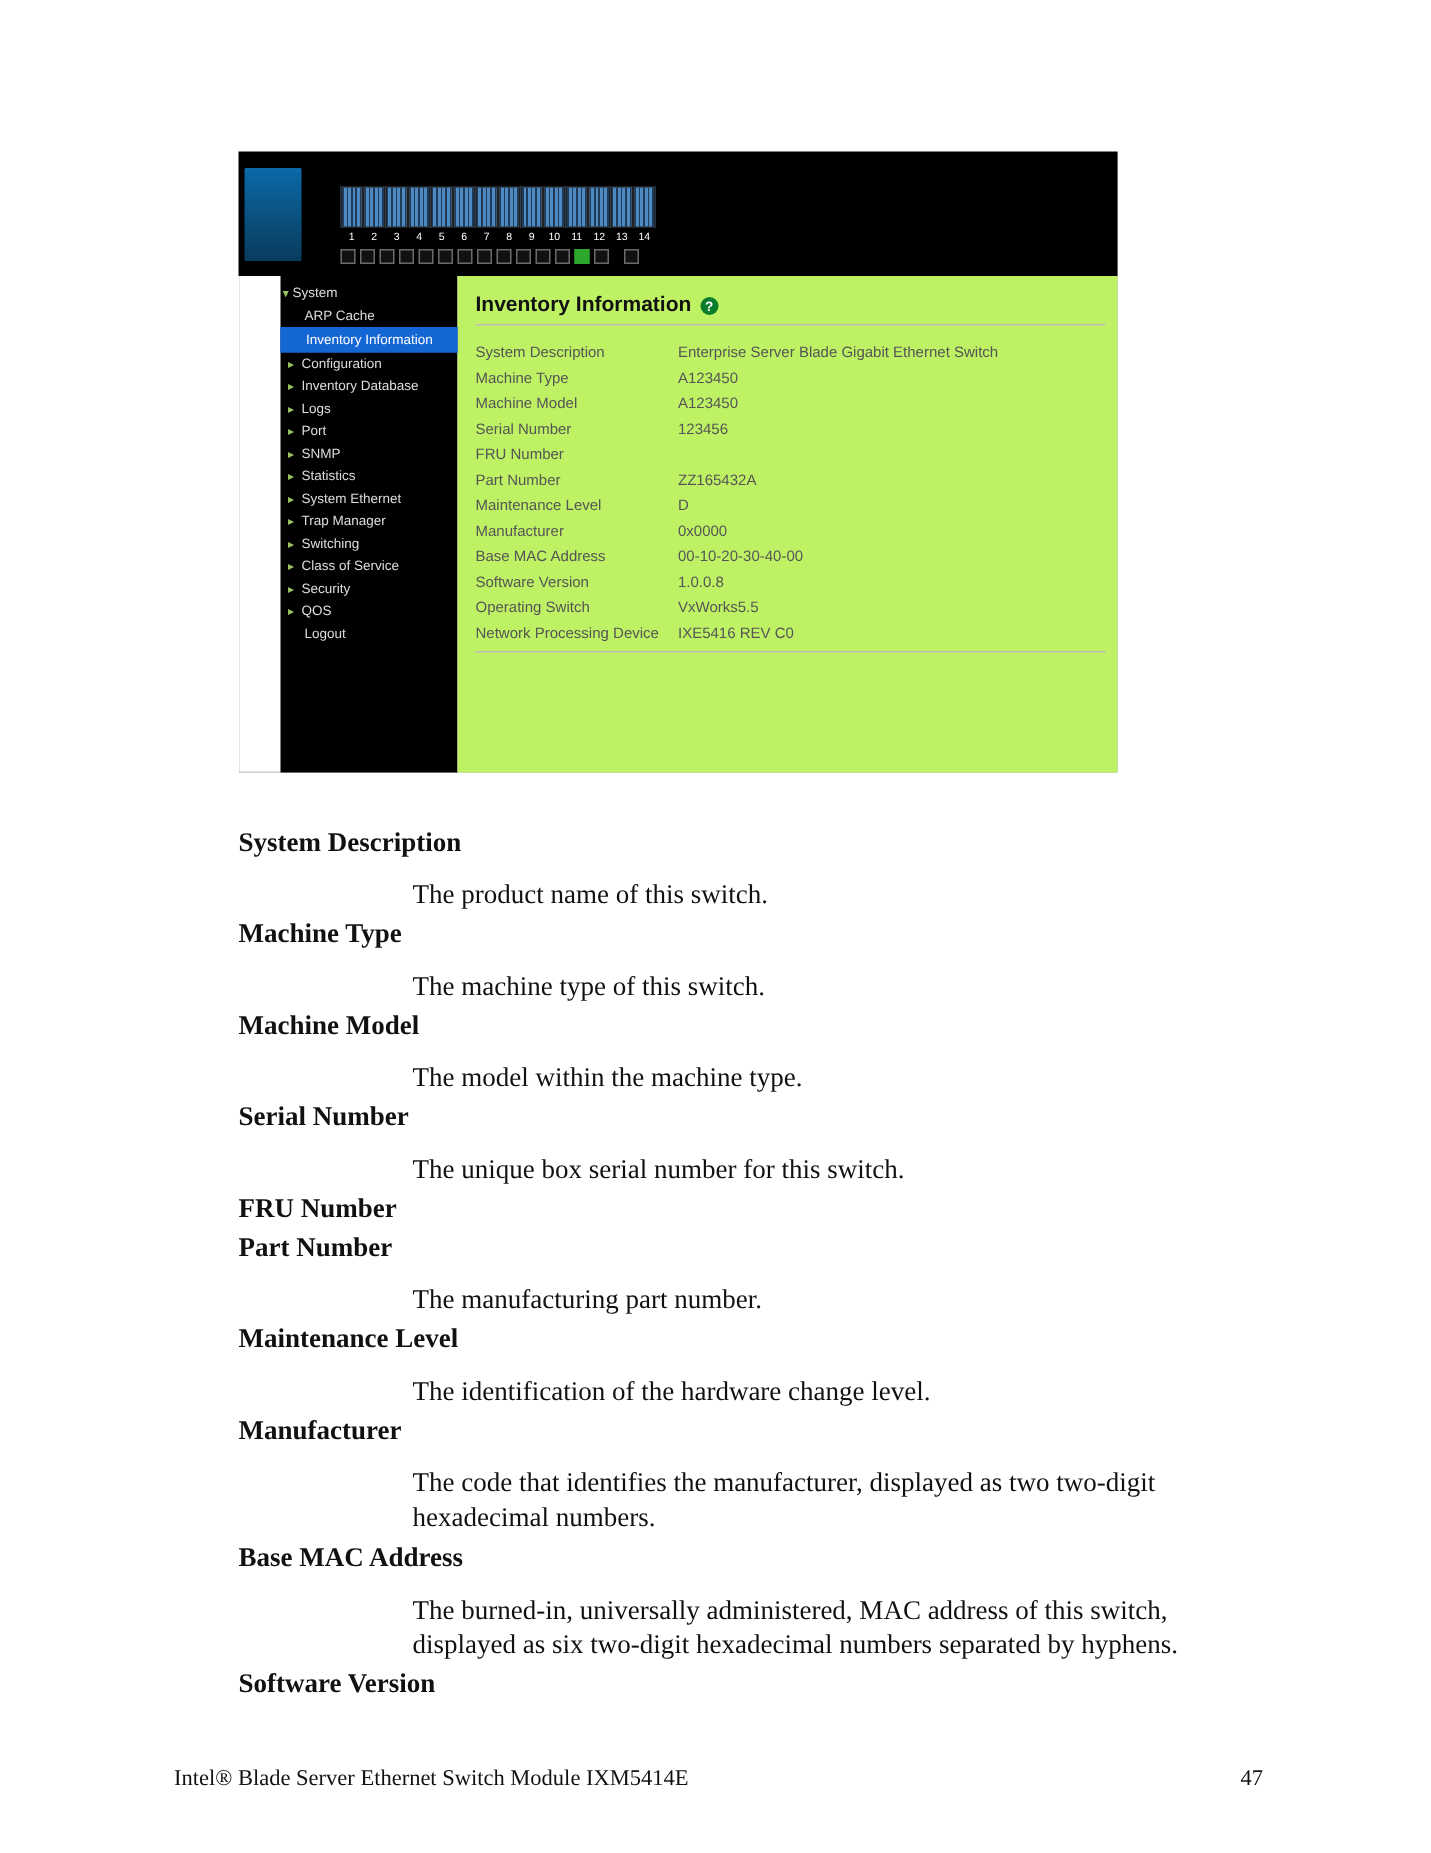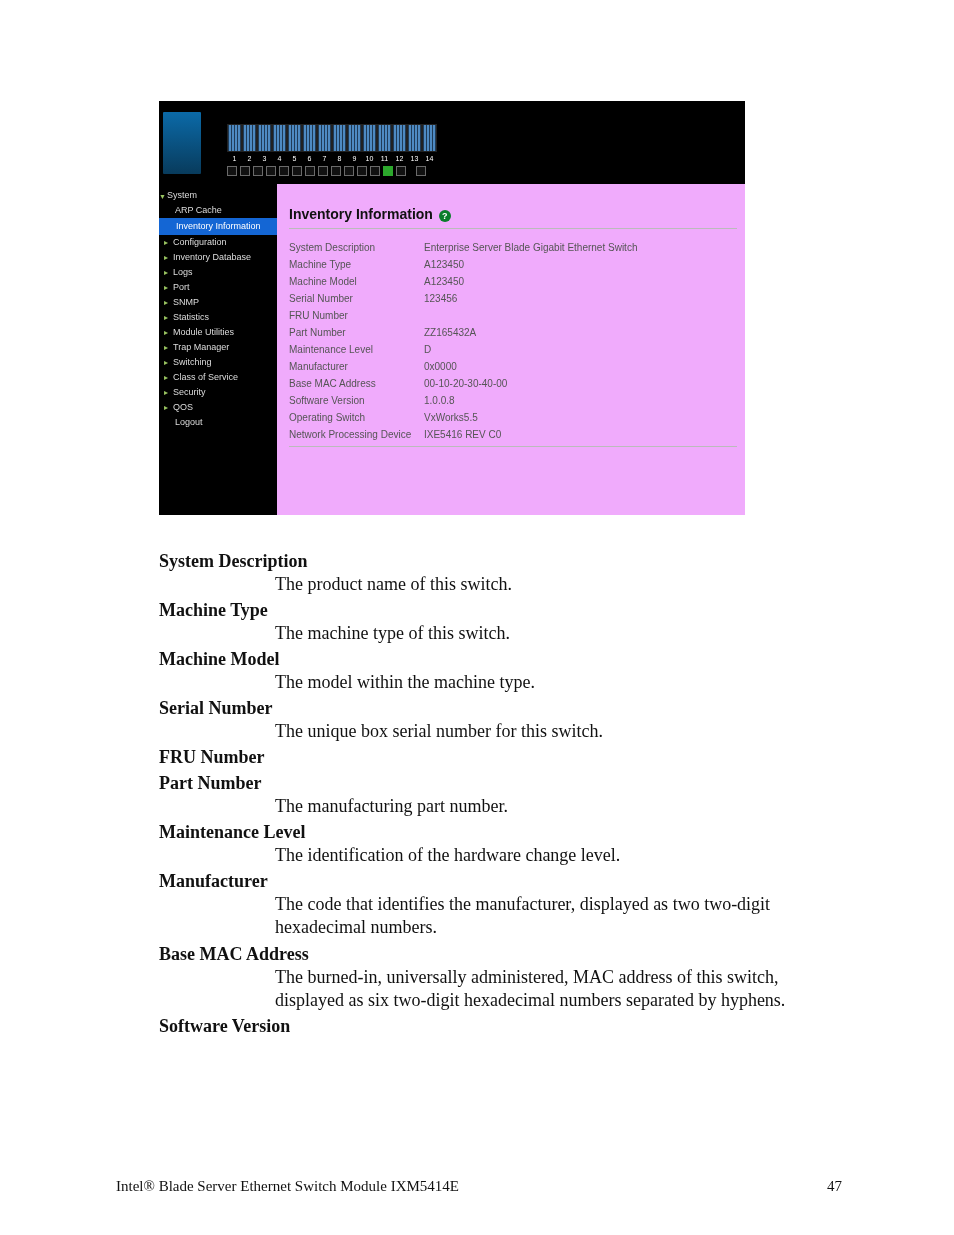--- a/index.html
+++ b/index.html
@@ -44,58 +44,58 @@
   .portnums { display:flex; }
   .portnums span {
     width:15px; text-align:center; color:#fff; font-size:7px; line-height:10px;
   }
   .indrow { display:flex; gap:3px; }
   .ind {
     width:10px; height:10px; border:1px solid #6a6a6a; background:#111;
   }
   .ind.active { background:#2ca82c; border-color:#2ca82c; }
 
-  .shot .body { display:flex; height:calc(100% - 83px); }
+  .shot .body { display:flex; height:calc(100% - 83px);margin-left:28px; }
   .sidebar {
     width: 118px; background:#000; color:#e9e9e9;
     font-size:9px; padding:4px 0;
   }
   .sbitem {
     padding:1px 4px 1px 8px; position:relative; line-height:13px;
     color:#ddd; cursor:pointer;
   }
   .sbitem.lvl1::before { content:"▼"; font-size:7px; color:#9ac561; position:absolute; left:0px; top:2px;}
   .sbitem.lvl2 { padding-left:14px; }
   .sbitem.lvl2::before{ content:"▸"; font-size:8px; color:#9ac561; position:absolute; left:5px; top:1px;}
   .sbitem.leaf { padding-left:16px; }
   .sbitem.sel { background:#1466d4; color:#fff; border:1px solid #1466d4;}
   .sbitem.leaf.nolead::before{content:"";}
 
   .content {
-    flex:1; background:#f0abfc; padding:16px 8px 0 12px;
+    flex:1; background:#bef264; padding:4px 8px 0 12px;
   }
   .content h2 {
     font-size:14px; font-weight:bold; color:#111; margin:6px 0 10px 0;
     font-family: Arial, Helvetica, sans-serif;
     border-bottom:1px solid #bbb; padding-bottom:6px;
   }
   .content h2 .helpdot {
     display:inline-block;width:12px;height:12px;border-radius:50%;
     background:#0a7d2b;color:#fff;font-size:9px;font-weight:bold;
     text-align:center;line-height:12px;margin-left:2px;cursor:pointer;
     font-family:Arial, sans-serif;
   }
   .kv { display:flex; font-size:10px; color:#555; padding:3px 0; }
   .kv .k { width:135px; }
   .kv:last-child { border-bottom:1px solid #bbb; padding-bottom:6px; margin-bottom:8px;}
 
   
   .doc { position:absolute; left:159px; top:532px; width:672px; font-size:18px; line-height:1.28;}
   .doc dt { font-weight:bold; margin:3px 0 0 0; }
-  .doc dd { margin:0 0 2px 116px; }
+  .doc dd { margin:12px 0 2px 116px; }
   .footer {
     position:absolute; left:116px; bottom:40px; width:726px;
     display:flex; justify-content:space-between; font-size:15px;gap:18px;
   }
   .footer .pn{ font-weight:normal;}
 </style>
 </head>
 <body>
 
 <div class="page">
@@ -160,21 +160,21 @@
       <div class="sidebar" id="sidebar">
           <div class="sbitem lvl1">System</div>
           <div class="sbitem leaf nolead">ARP Cache</div>
           <div class="sbitem leaf sel nolead">Inventory Information</div>
           <div class="sbitem lvl2">Configuration</div>
           <div class="sbitem lvl2">Inventory Database</div>
           <div class="sbitem lvl2">Logs</div>
           <div class="sbitem lvl2">Port</div>
           <div class="sbitem lvl2">SNMP</div>
           <div class="sbitem lvl2">Statistics</div>
-          <div class="sbitem lvl2">Module Utilities</div>
+          <div class="sbitem lvl2">System Ethernet</div>
           <div class="sbitem lvl2">Trap Manager</div>
           <div class="sbitem lvl2">Switching</div>
           <div class="sbitem lvl2">Class of Service</div>
           <div class="sbitem lvl2">Security</div>
           <div class="sbitem lvl2">QOS</div>
           <div class="sbitem leaf nolead">Logout</div>
         </div>
       <div class="content">
         <h2>
           <span>Inventory Information</span>

